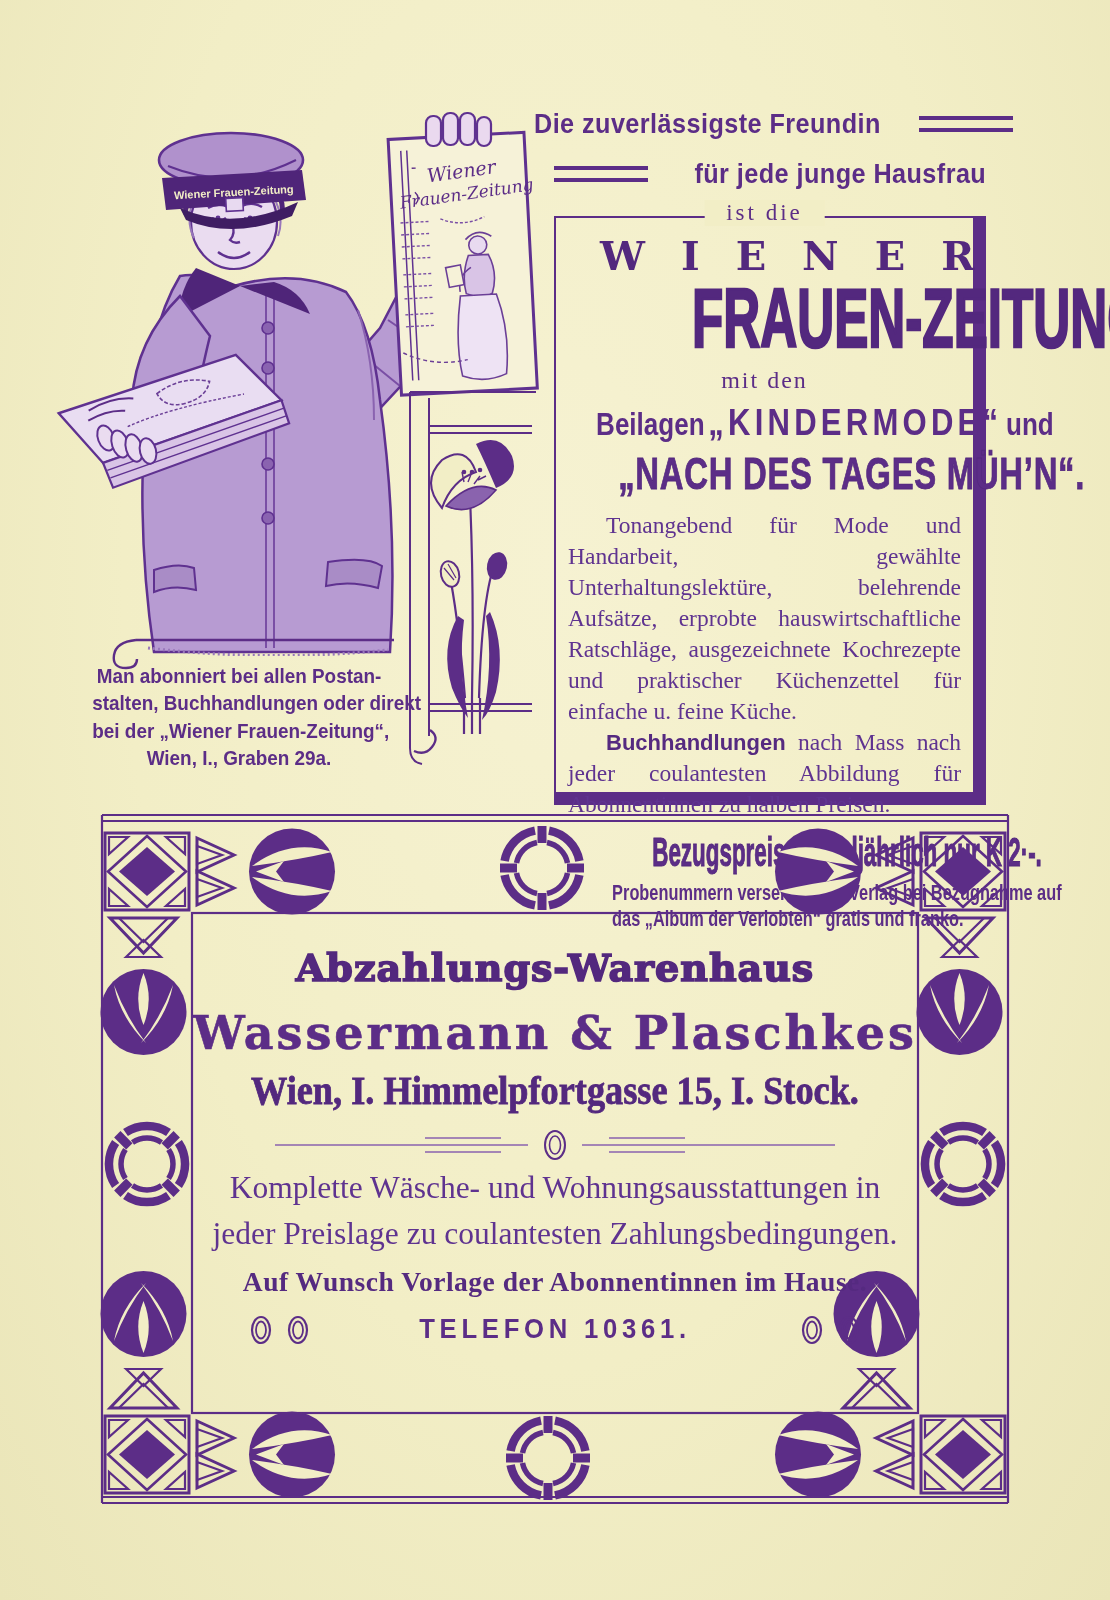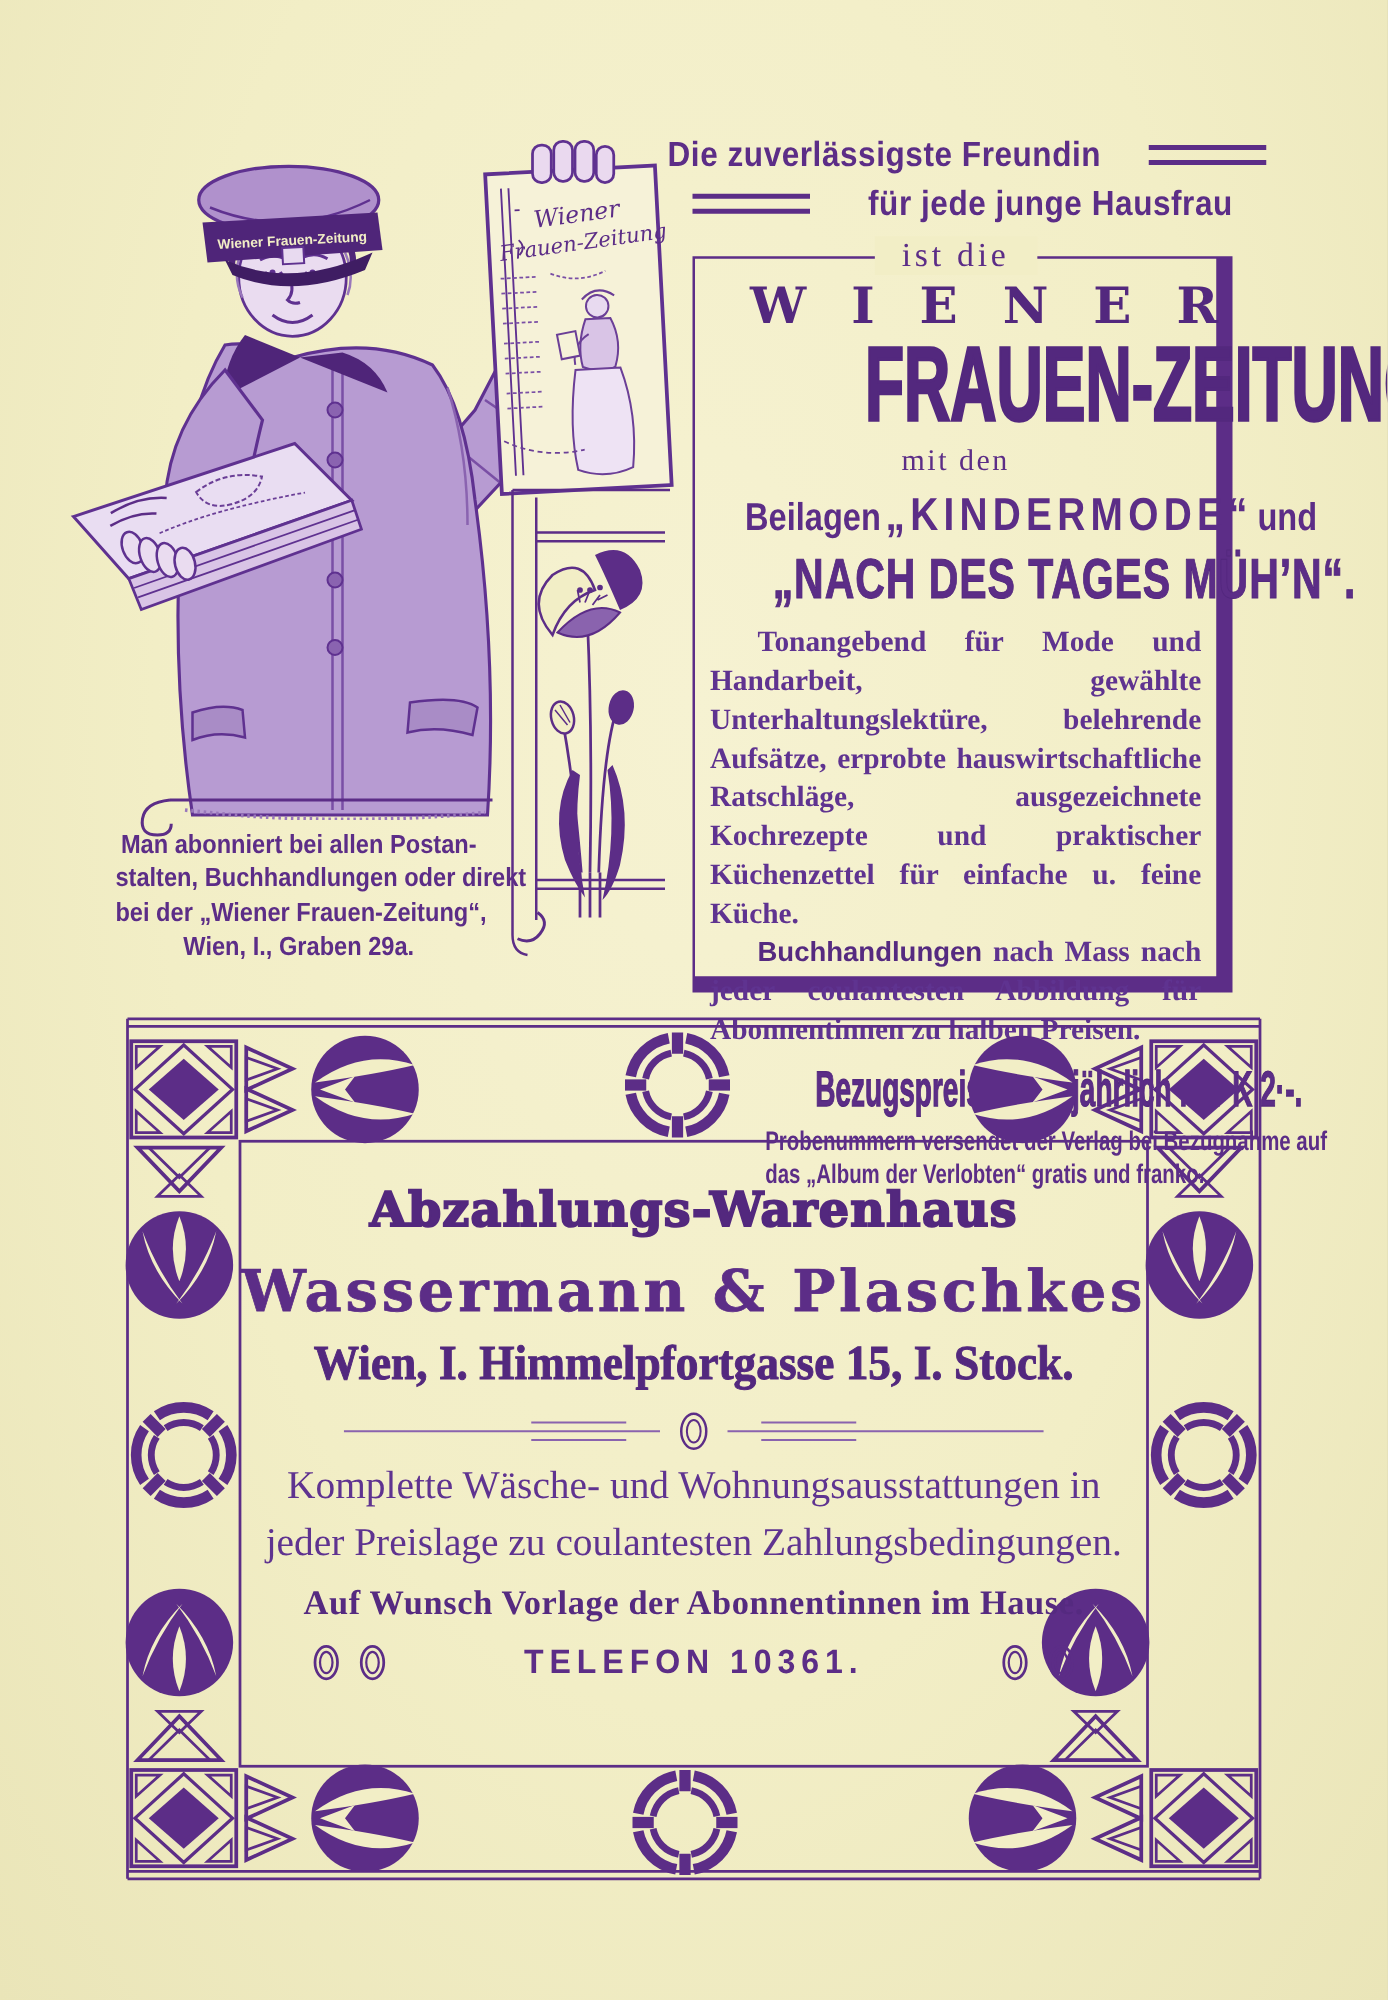--- a/index.html
+++ b/index.html
@@ -13,43 +13,43 @@
   .boy-svg{position:absolute;left:28px;top:100px;width:512px;height:556px;}
   .rule-svg{position:absolute;left:92px;top:618px;width:352px;height:142px;}
   .poppy-svg{position:absolute;left:402px;top:386px;width:142px;height:392px;}
   .subscribe{position:absolute;left:76px;top:662px;width:326px;text-align:center;
     font-weight:bold;font-size:21px;line-height:1.3;color:#5c2d87;}
   .subscribe .ln{display:block;transform:scaleX(0.9);transform-origin:center;white-space:nowrap;}
   .right-col{position:absolute;left:534px;top:108px;width:452px;}
   .tagrow{display:flex;align-items:center;}
   .tagrow .tag-text{font-weight:bold;font-size:28px;white-space:nowrap;letter-spacing:.5px;
     transform:scaleX(0.9);transform-origin:left center;}
-  .tagrow2{justify-content:flex-end;gap:14px;margin-top:7px;}
+  .tagrow2{justify-content:flex-end;gap:14px;margin-top:18px;}
   .tagrow2 .tag-text{transform-origin:right center;}
   .dbars{width:94px;height:16px;border-top:4.5px solid #5c2d87;border-bottom:4.5px solid #5c2d87;box-sizing:border-box;flex:0 0 auto;}
   .tagrow1{justify-content:space-between;}
   .fz-box{position:relative;margin-top:26px;margin-left:20px;border:2.5px solid #5c2d87;
     border-right-width:13px;border-bottom-width:13px;height:560px;text-align:center;
     padding:14px 8px 0 8px;box-sizing:content-box;}
   .ist-die{position:absolute;top:-18px;left:50%;transform:translateX(-50%);
     background:#f2eec6;padding:0 22px;font-family:"Liberation Serif",serif;
-    font-size:27px;letter-spacing:3px;white-space:nowrap;}
+    font-size:23px;letter-spacing:3px;white-space:nowrap;}
   .wiener{font-family:"DejaVu Serif",serif;font-weight:bold;font-size:40px;
     letter-spacing:36px;margin-left:36px;white-space:nowrap;color:#53287e;}
   .fz-title{font-weight:bold;font-size:80px;line-height:.95;white-space:nowrap;
     display:inline-block;transform:scale(0.64,1.05);transform-origin:center;
     -webkit-text-stroke:2.5px #53287e;color:#53287e;margin-top:2px;}
   .mitden{font-family:"Liberation Serif",serif;font-size:24px;margin-top:10px;letter-spacing:2px;}
   .beil1{margin-top:8px;white-space:nowrap;display:block;transform:scaleX(0.84);transform-origin:center;}
   .beil1 .sm{font-weight:bold;font-size:31px;}
   .beil1 .lg{font-weight:bold;font-size:37px;letter-spacing:5px;}
   .beil2{margin-top:4px;white-space:nowrap;display:block;font-weight:bold;font-size:45px;
     letter-spacing:1px;transform:scaleX(0.73);transform-origin:center;-webkit-text-stroke:.8px #53287e;}
   .fz-par{font-family:"Liberation Serif",serif;font-size:23.5px;line-height:1.32;
-    text-align:justify;margin:10px 4px 0 4px;text-indent:38px;color:#5f3390;font-weight:bold;}
+    text-align:justify;margin:10px 4px 0 4px;text-indent:38px;color:#5f3390;}
   .fz-par b{font-family:"Liberation Sans",sans-serif;font-size:22px;color:#552a80;}
   .price{margin-top:10px;white-space:nowrap;display:block;font-weight:bold;font-size:40px;
     transform:scaleX(0.56);transform-origin:center;-webkit-text-stroke:1px #53287e;}
   .proben{margin-top:6px;font-weight:bold;font-size:21.5px;line-height:1.18;}
   .proben .ln{display:block;white-space:nowrap;transform:scaleX(0.76);transform-origin:center;}
   
   .bottom-ad{position:absolute;left:99px;top:812px;width:912px;height:694px;}
   .frame-svg{position:absolute;left:0;top:0;width:912px;height:694px;}
   .wh-content{position:absolute;left:93px;top:101px;width:726px;height:500px;
     text-align:center;}

